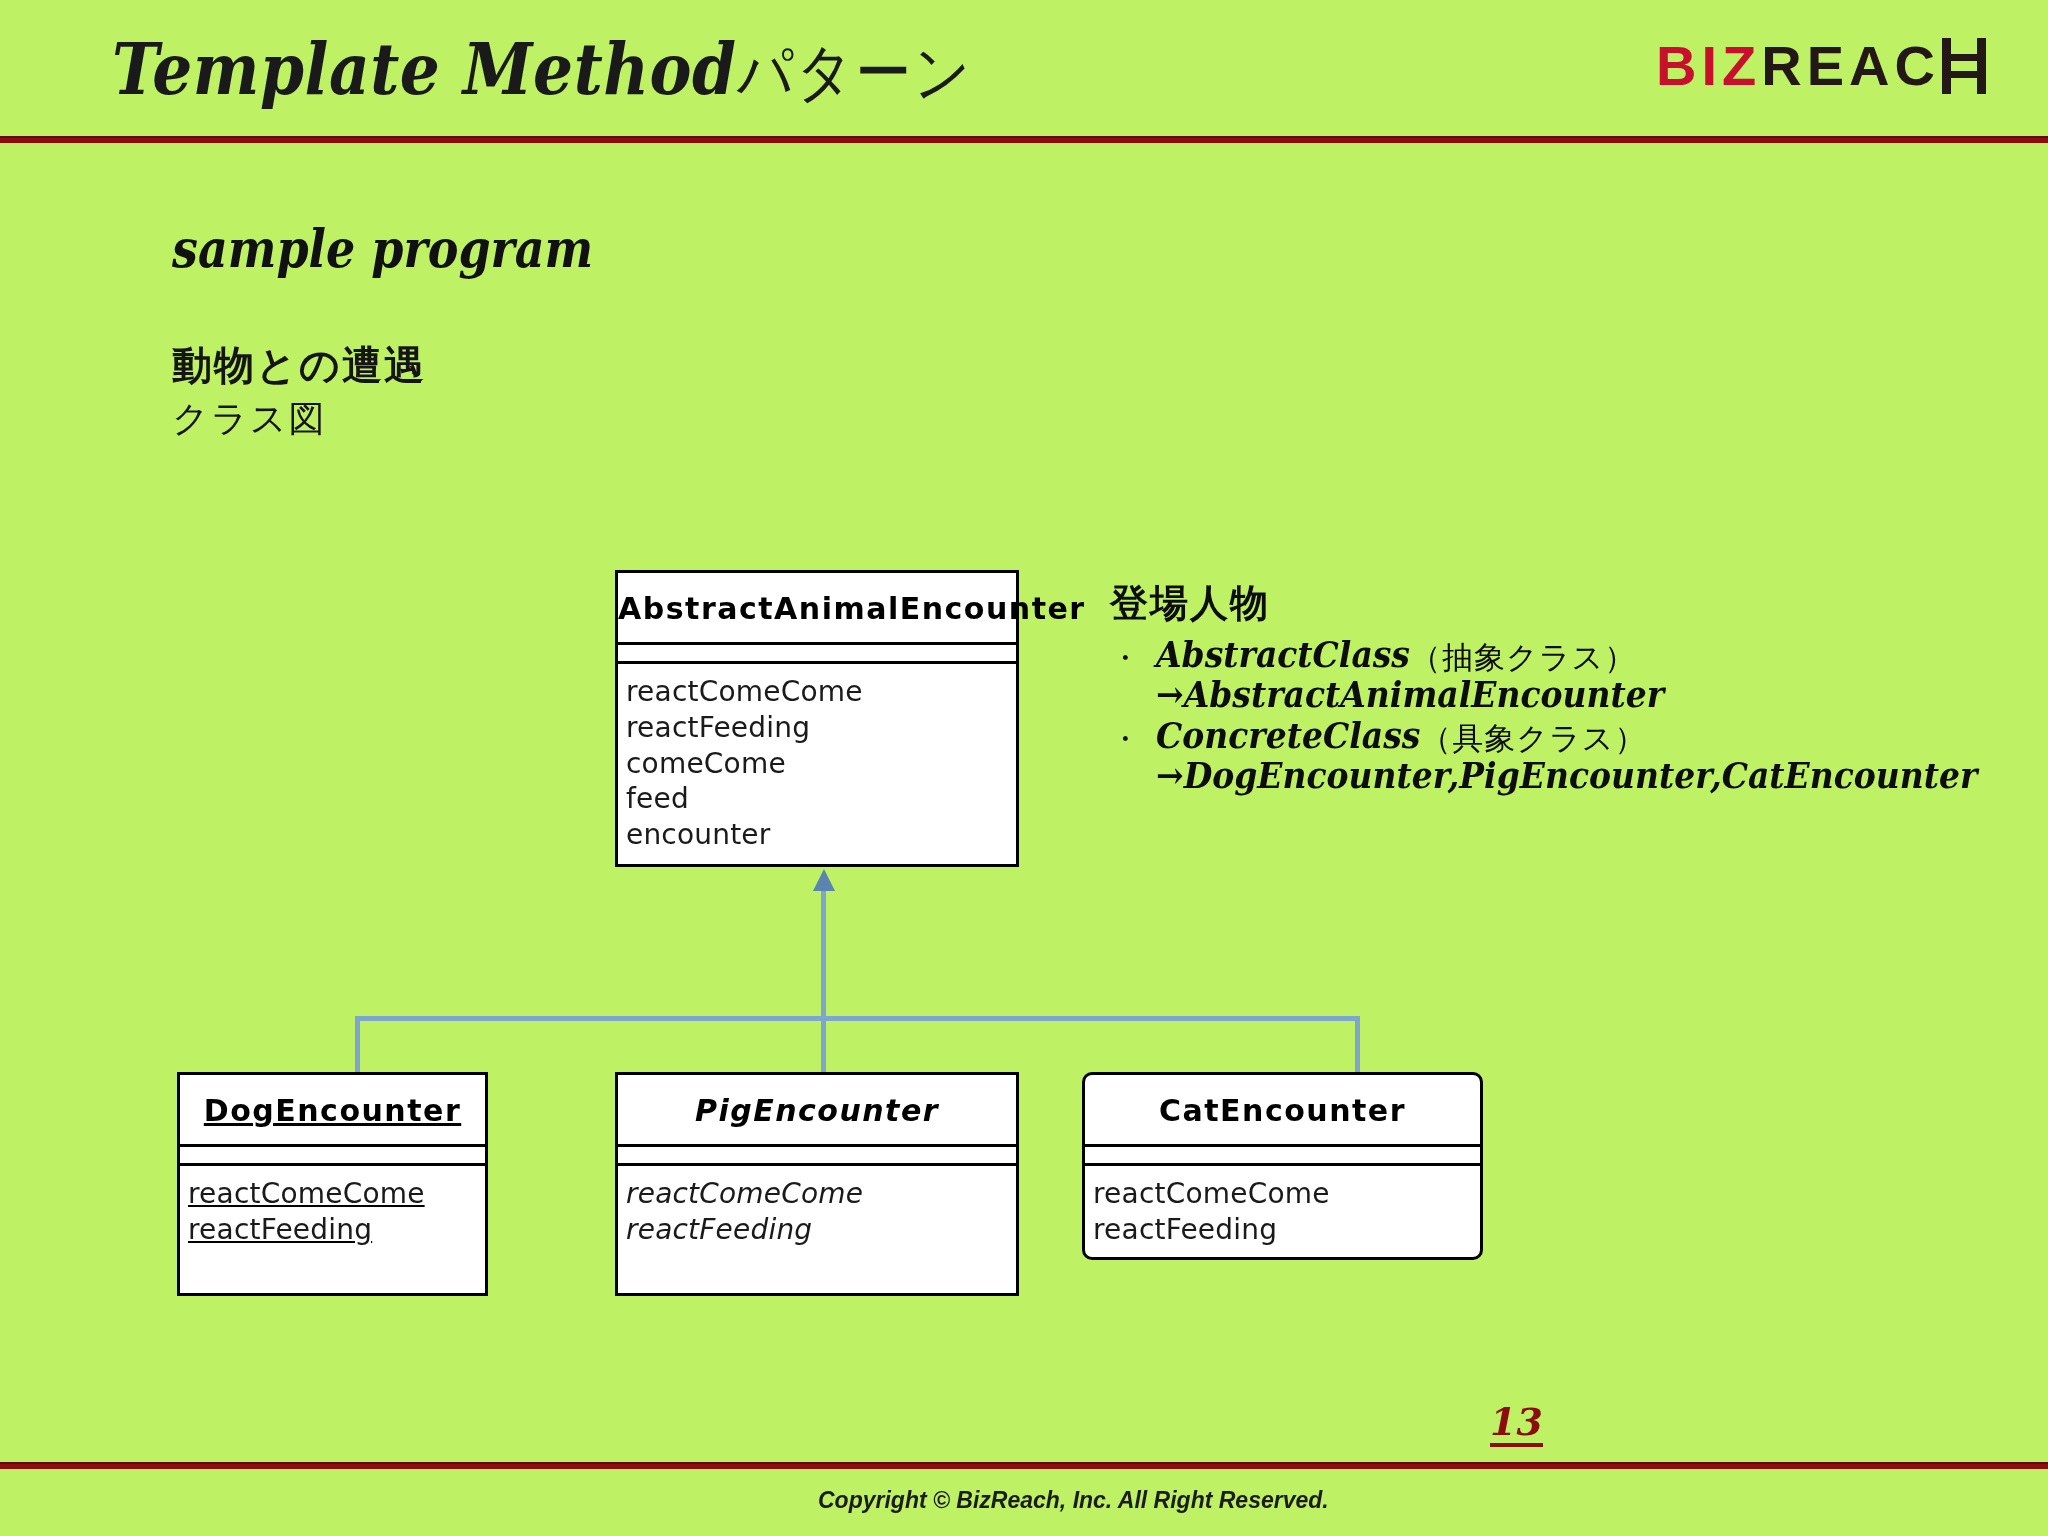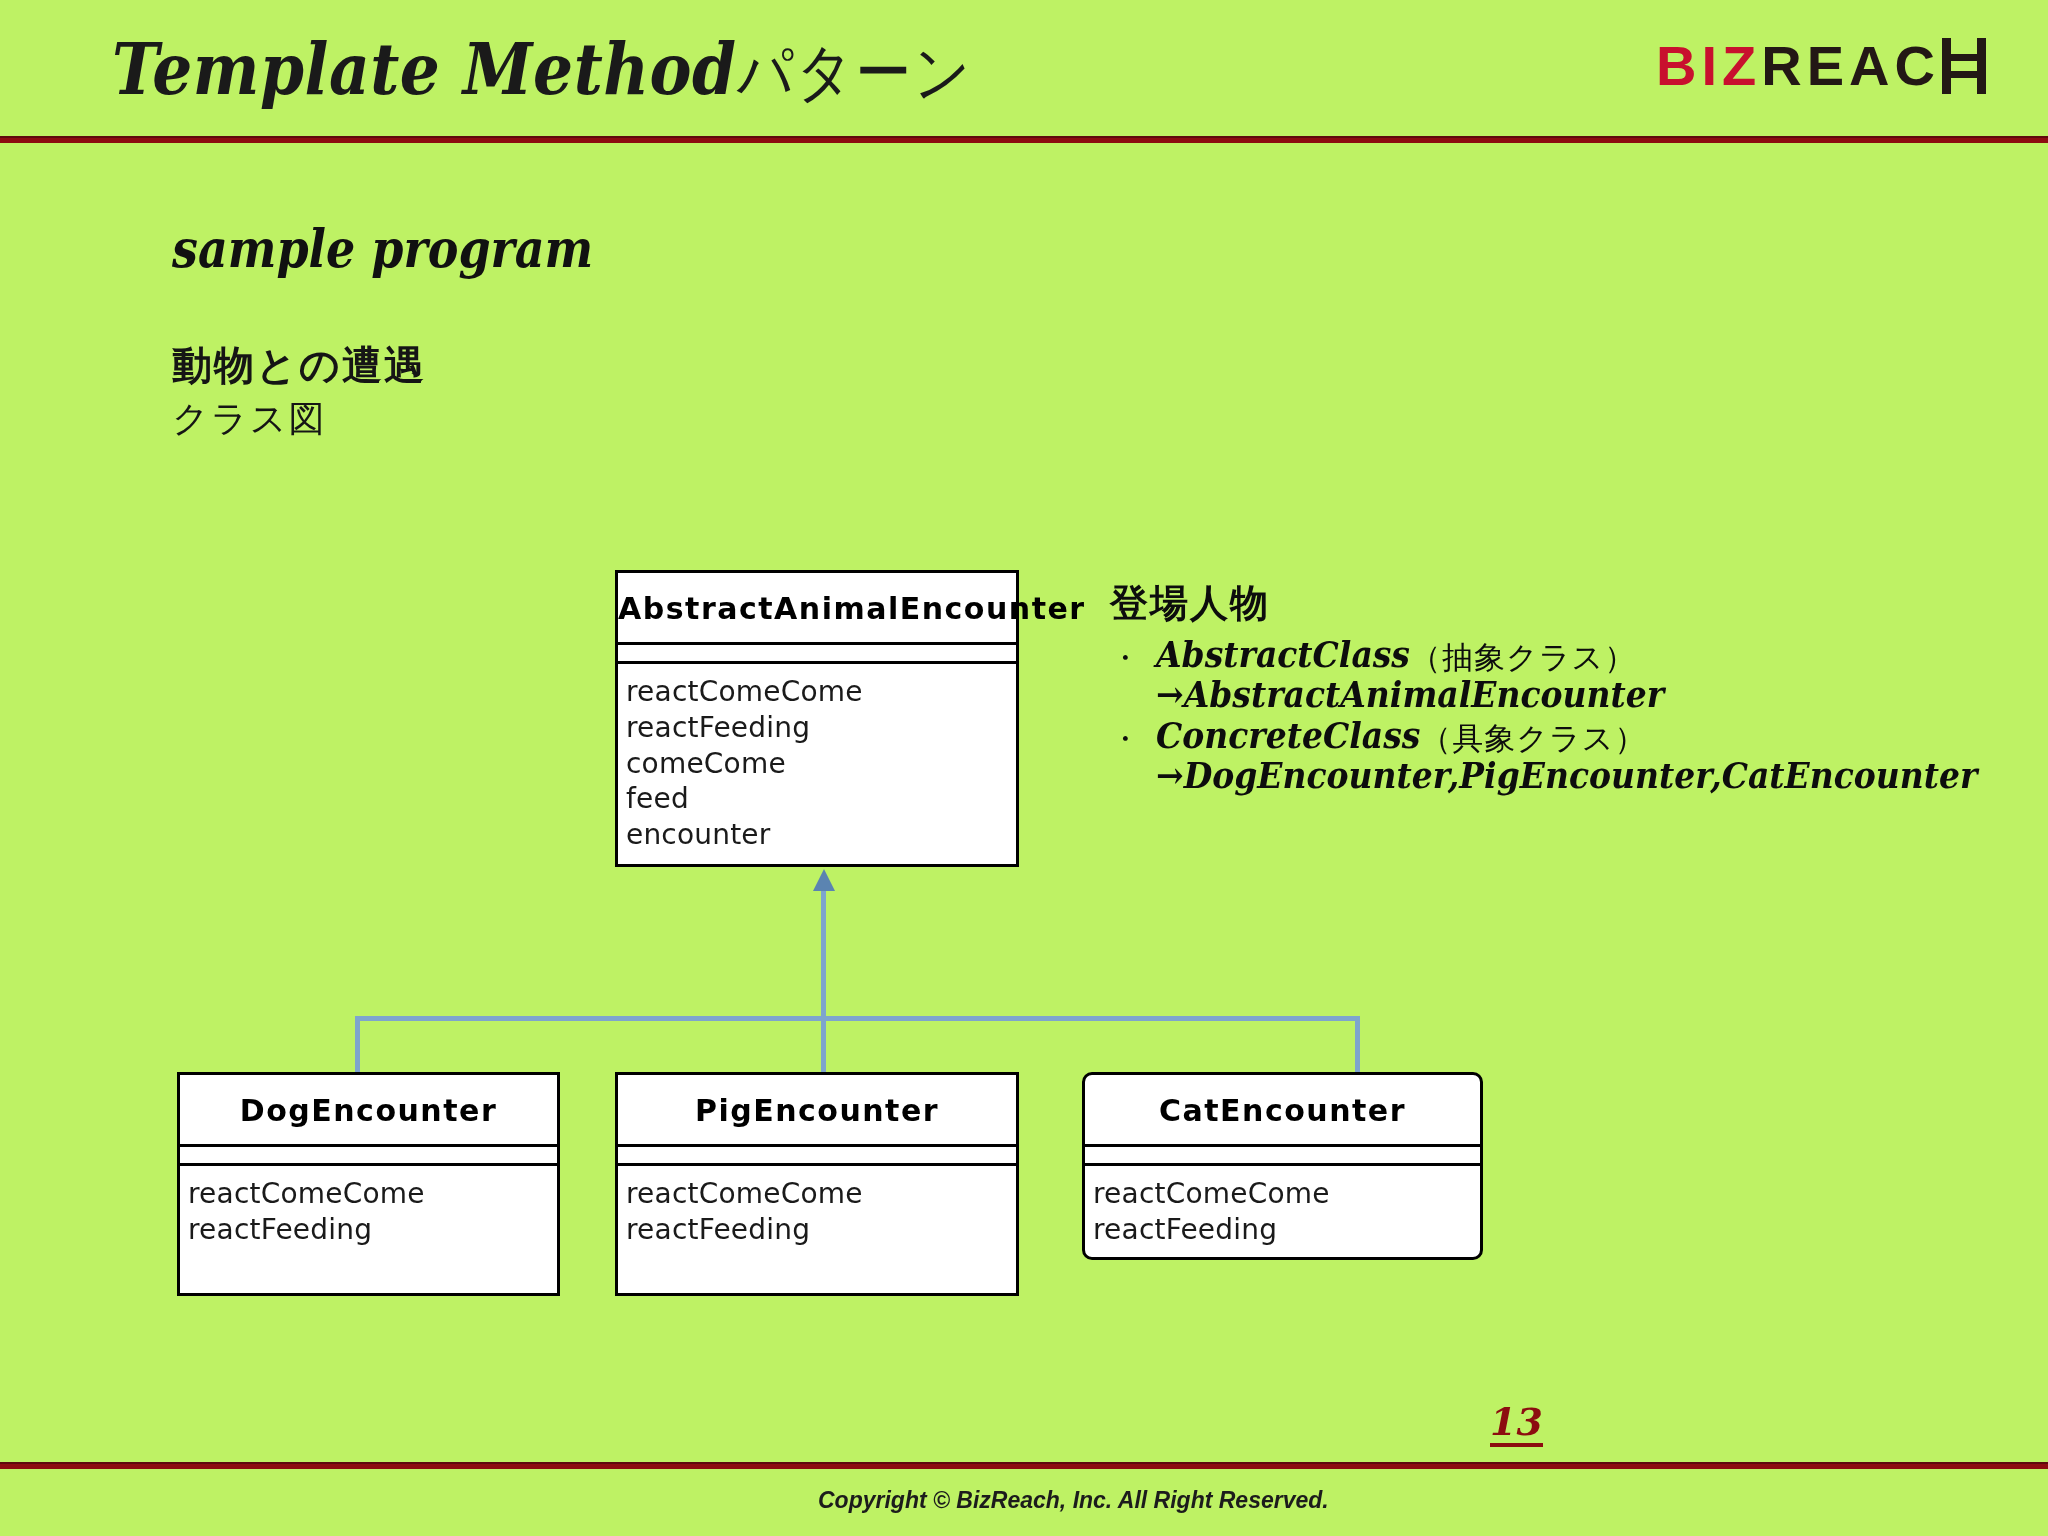--- a/index.html
+++ b/index.html
@@ -269,30 +269,30 @@
     <div class="uml-sep"></div>
     <div class="uml-members">
       <div>reactComeCome</div>
       <div>reactFeeding</div>
       <div>comeCome</div>
       <div>feed</div>
       <div>encounter</div>
     </div>
   </div>
 
-  <div class="uml-box" style="left:177px; top:1072px; width:383px; height:224px;">
+  <div class="uml-box" style="left:177px; top:1072px; width:311px; height:224px;text-decoration:underline;">
     <div class="uml-title">DogEncounter</div>
     <div class="uml-sep"></div>
     <div class="uml-members">
       <div>reactComeCome</div>
       <div>reactFeeding</div>
     </div>
   </div>
 
-  <div class="uml-box" style="left:615px; top:1072px; width:404px; height:224px;">
+  <div class="uml-box" style="left:615px; top:1072px; width:404px; height:224px;font-style:italic;">
     <div class="uml-title">PigEncounter</div>
     <div class="uml-sep"></div>
     <div class="uml-members">
       <div>reactComeCome</div>
       <div>reactFeeding</div>
     </div>
   </div>
 
   <div class="uml-box" style="left:1082px; top:1072px; width:401px; height:188px;border-radius:10px;">
     <div class="uml-title">CatEncounter</div>

